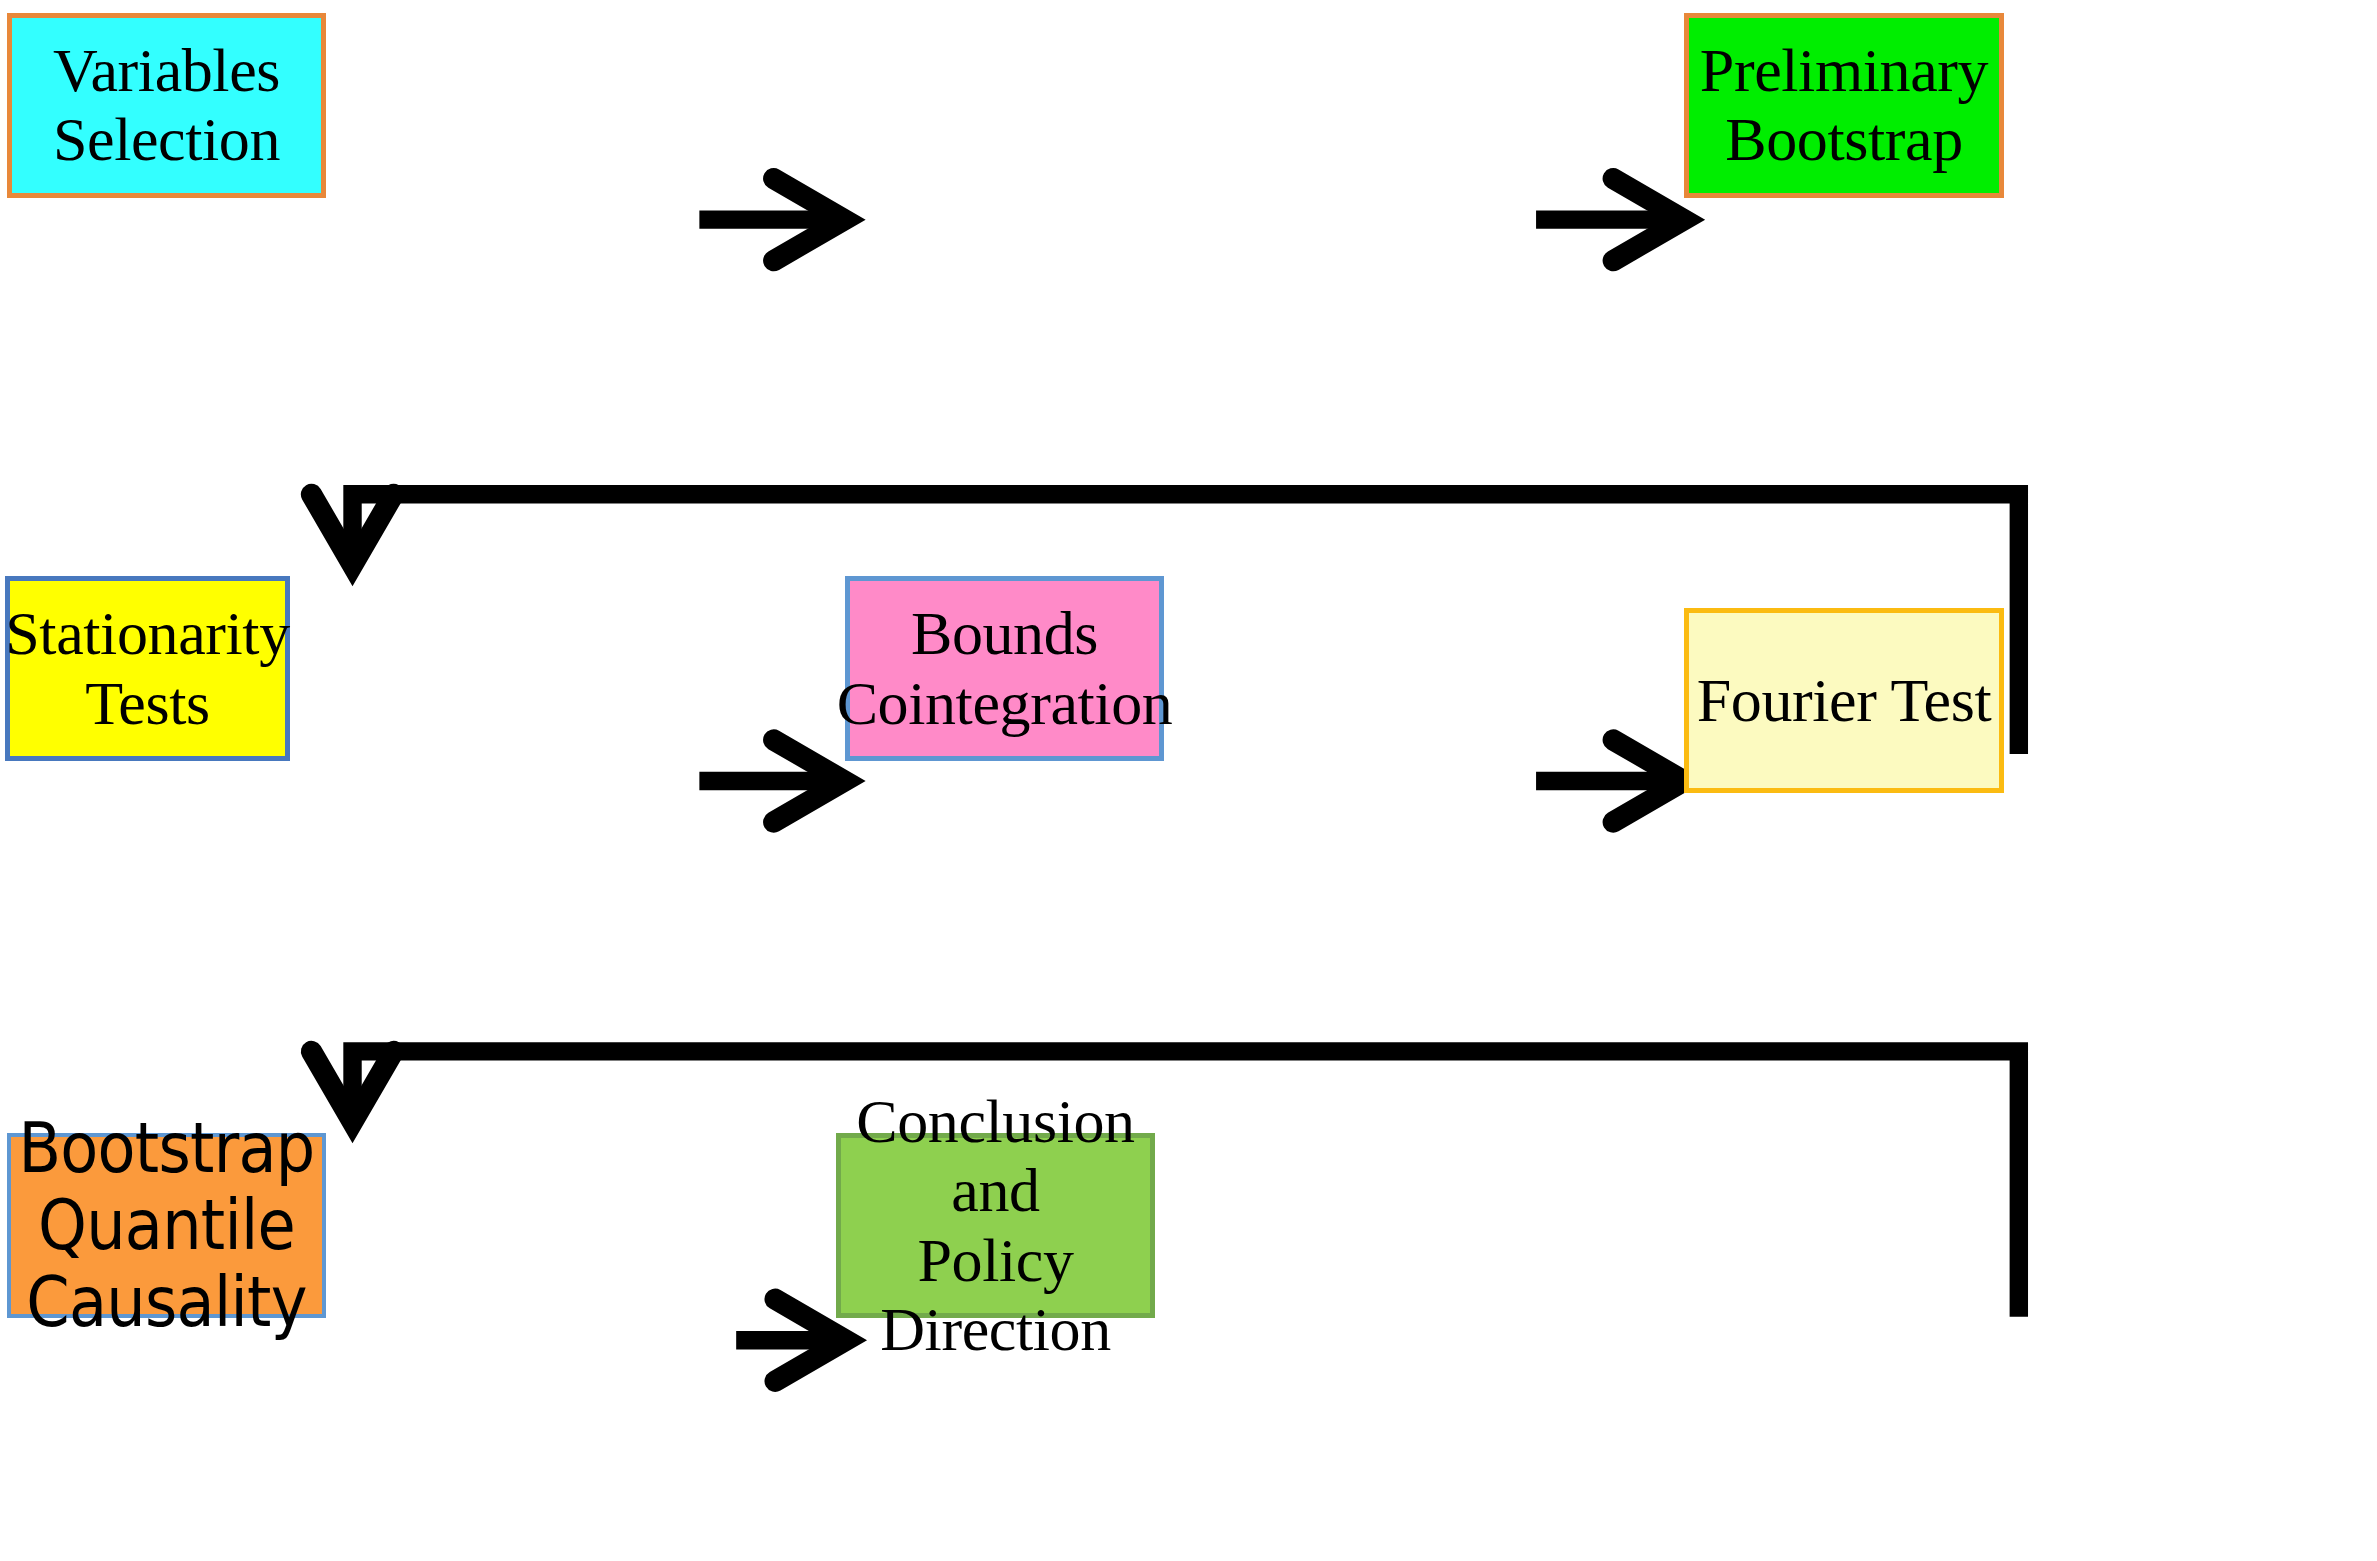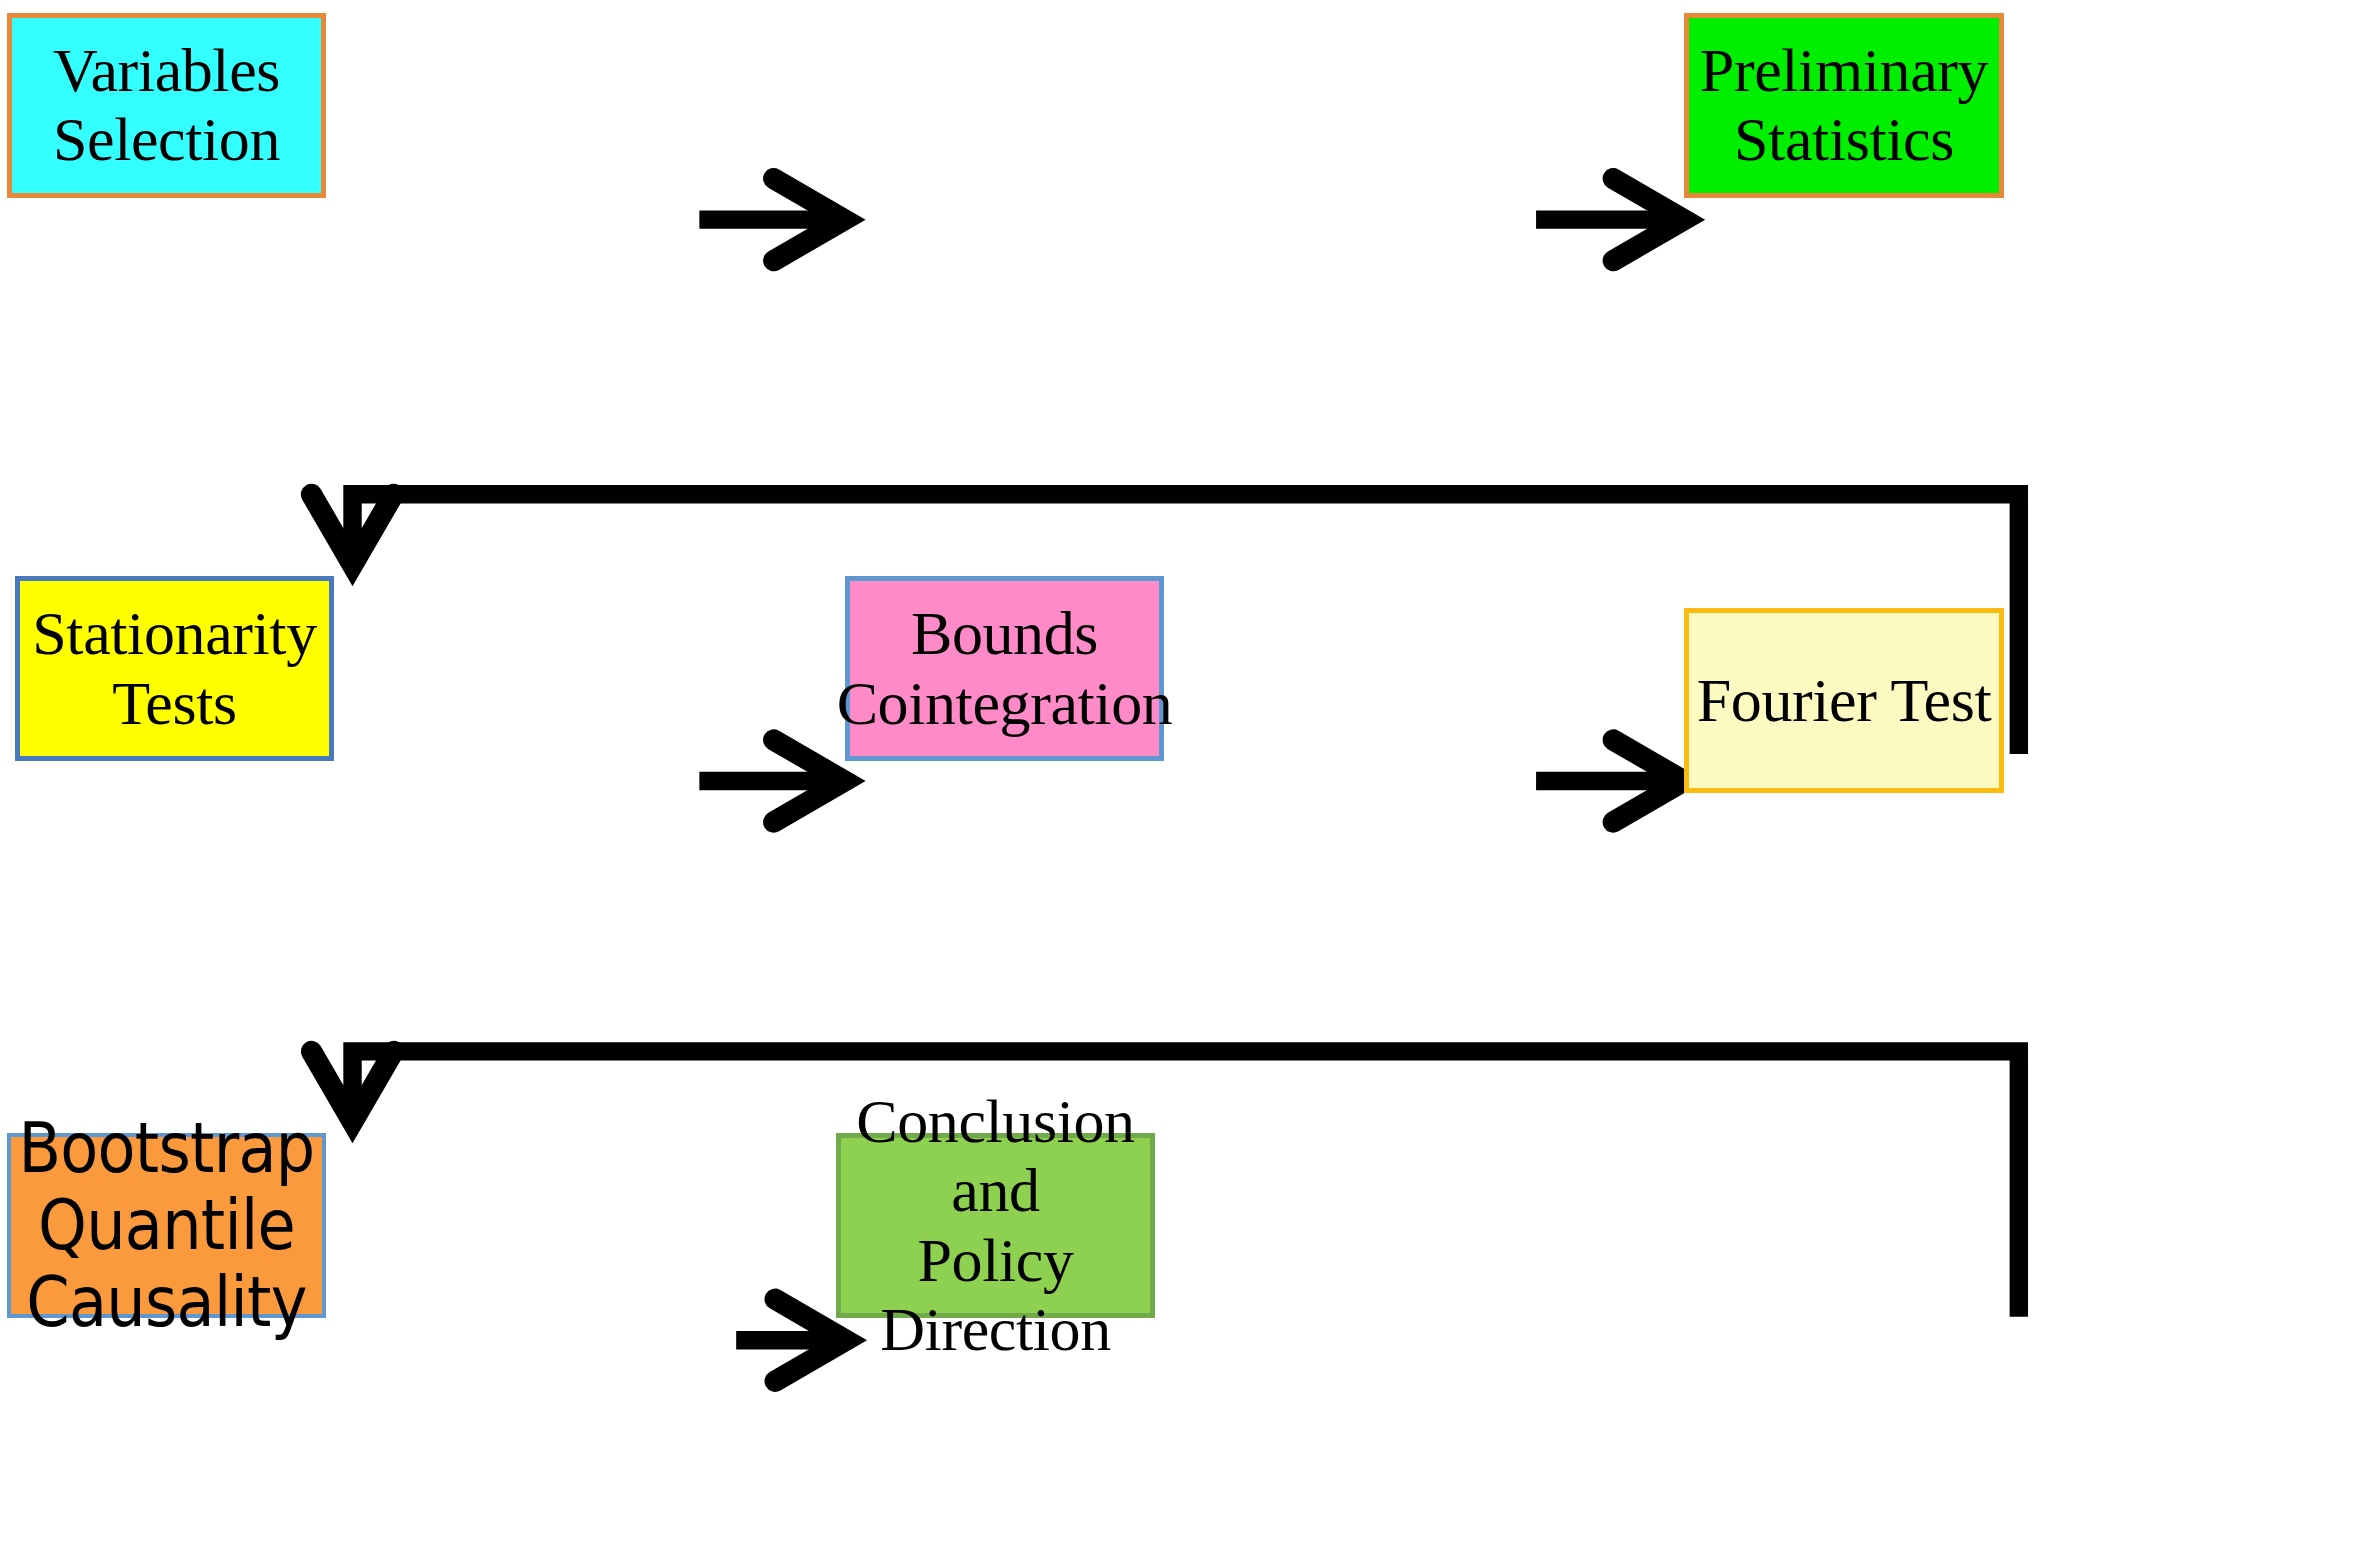--- a/index.html
+++ b/index.html
@@ -50,21 +50,21 @@
     border: 5px solid #70A845;
   }
   #node-preliminary-statistics {
     left: 1684px; top: 12.7px;  width: 320px;  height: 185px;
     background: #00EE00;
     border: 5px solid #E8883A;
   }
 
   
   #node-stationarity-tests {
-    left: 15px;  top: 576px; width: 319px;  height: 185px;
+    left: 5px;  top: 576px; width: 285px;  height: 185px;
     background: #FFFF00;
     border: 5px solid #4878BE;
   }
   #node-bounds-cointegration {
     left: 845px; top: 576px; width: 319px;  height: 185px;
     background: #FF8AC8;
     border: 5px solid #5E97D2;
   }
   #node-fourier-test {
     left: 1684px; top: 576px; width: 320px;  height: 185px;
@@ -146,21 +146,21 @@
     <g>
       <line x1="1040" y1="1893" x2="1182" y2="1893" stroke="#000000" stroke-width="26"></line>
       <use href="#arrowhead-right" x="1187" y="1893"></use>
     </g>
   </svg>
 
   <div class="node" id="node-variables-selection" style="background: rgb(51, 255, 255); border-color: rgb(232, 136, 58); color: rgb(0, 0, 0);">Variables Selection</div>
 
 
   <div class="node" id="node-preliminary-statistics" style="background: rgb(0, 238, 0); border-color: rgb(232, 136, 58); color: rgb(0, 0, 0);">Preliminary
-Statistics</div>
+Bootstrap</div>
 
   <div class="node" id="node-stationarity-tests" style="background: rgb(255, 255, 0); border-color: rgb(72, 120, 190); color: rgb(0, 0, 0);">Stationarity Tests</div>
 
   <div class="node" id="node-bounds-cointegration" style="background: rgb(255, 138, 200); border-color: rgb(94, 151, 210); color: rgb(0, 0, 0);">Bounds
 Cointegration</div>
 
   <div class="node" id="node-fourier-test" style="background: rgb(252, 250, 192); border-color: rgb(251, 187, 17); color: rgb(0, 0, 0);">Fourier Test</div>
 
   <div class="node" id="node-bootstrap-quantile-causality" style="background: rgb(251, 154, 60); border-color: rgb(94, 151, 210); color: rgb(0, 0, 0);">Bootstrap Quantile
 Causality</div>

